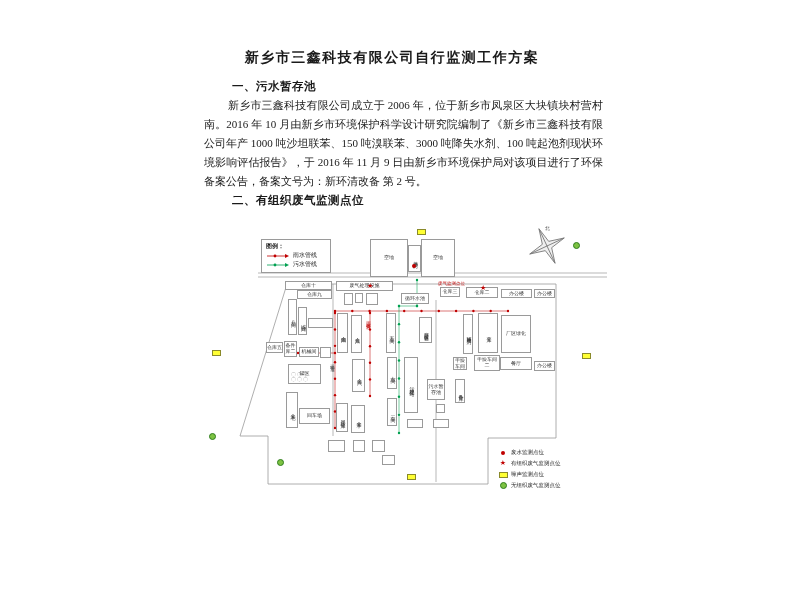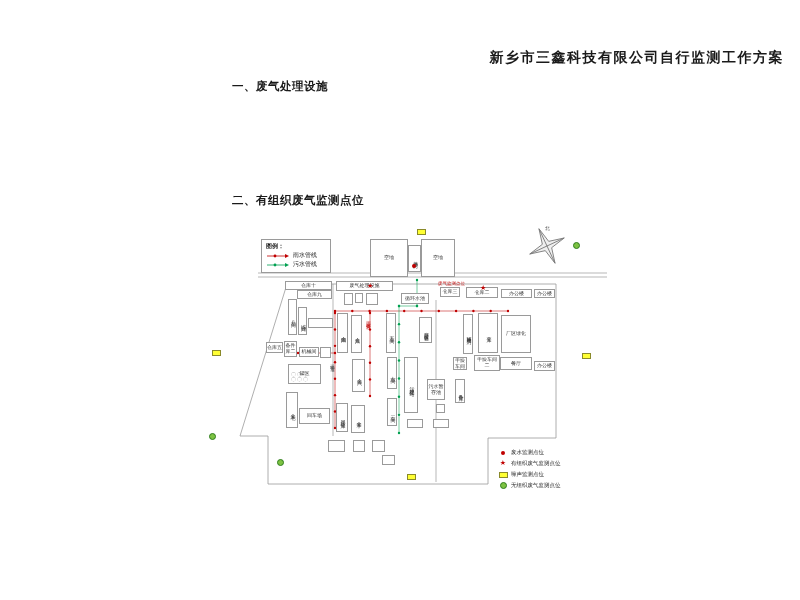--- a/index.html
+++ b/index.html
@@ -1,18 +1,18 @@
 <!DOCTYPE html>
 <html><head>
 <meta charset="utf-8">
 <style>
   html,body{margin:0;padding:0;background:#fff;}
   .page{position:relative;width:800px;height:600px;background:#ffffff;overflow:hidden;
         font-family:"Liberation Serif",serif;color:#1a1a1a;}
-  .doc-title{position:absolute;top:49px;left:0;width:784px;text-align:right;
+  .doc-title{position:absolute;top:49px;left:0;width:784px;text-align:center;
              font-size:14px;font-weight:bold;letter-spacing:1.5px;}
   .sec-head{position:absolute;left:232px;font-size:11.5px;font-weight:bold;letter-spacing:.5px;}
   #sec1{top:79px;} #sec2{top:193px;}
   .para{position:absolute;left:204px;top:96px;width:399px;font-size:11px;line-height:19px;
         text-align:justify;text-indent:24px;}
   
   #diagram{position:absolute;left:200px;top:218px;width:410px;height:290px;}
   #dsvg{position:absolute;left:0;top:0;}
   .bld{position:absolute;border:1px solid #9a9a9a;background:#fff;box-sizing:border-box;
        display:flex;align-items:center;justify-content:center;text-align:center;
@@ -40,21 +40,22 @@
   .pm-star{font-size:7px;line-height:7px;font-family:"DejaVu Sans",sans-serif;}
   .pm-rect{width:9px;height:6px;background:#ffff33;border:1px solid #8a8a2a;box-sizing:border-box;}
   .pm-circ{width:7px;height:7px;border-radius:50%;background:#7dc242;border:1px solid #2f7d1e;box-sizing:border-box;}
   #compass{position:absolute;left:325px;top:6px;}
 </style>
 </head>
 <body>
 
 <div class="page">
   <div class="doc-title">新乡市三鑫科技有限公司自行监测工作方案</div>
-  <div class="sec-head" id="sec1">一、废气处理设施</div>
+  <div class="sec-head" id="sec1">一、污水暂存池</div>
+  <div class="para">新乡市三鑫科技有限公司成立于 2006 年，位于新乡市凤泉区大块镇块村营村南。2016 年 10 月由新乡市环境保护科学设计研究院编制了《新乡市三鑫科技有限公司年产 1000 吨沙坦联苯、150 吨溴联苯、3000 吨降失水剂、100 吨起泡剂现状环境影响评估报告》，于 2016 年 11 月 9 日由新乡市环境保护局对该项目进行了环保备案公告，备案文号为：新环清改备 第 2 号。</div>
   <div class="sec-head" id="sec2">二、有组织废气监测点位</div>
 
   <div id="diagram">
     <svg id="dsvg" width="410" height="290">
         <polygon points="87,66 356,66 356,220 288,220 288,266 68,266 68,218 40,218" fill="none" stroke="#9a9a9a" stroke-width="0.8"></polygon>
         <line x1="58" y1="55" x2="407" y2="55" stroke="#9a9a9a" stroke-width="0.7"></line>
         <line x1="58" y1="59" x2="407" y2="59" stroke="#9a9a9a" stroke-width="0.7"></line>
         <line x1="133" y1="66" x2="133" y2="218" stroke="#9a9a9a" stroke-width="0.7"></line>
         <line x1="236" y1="82" x2="236" y2="264" stroke="#9a9a9a" stroke-width="0.7"></line>
         <polyline points="135,93 308,93" fill="none" stroke="#c00000" stroke-width="0.6" opacity="0.9"></polyline>

